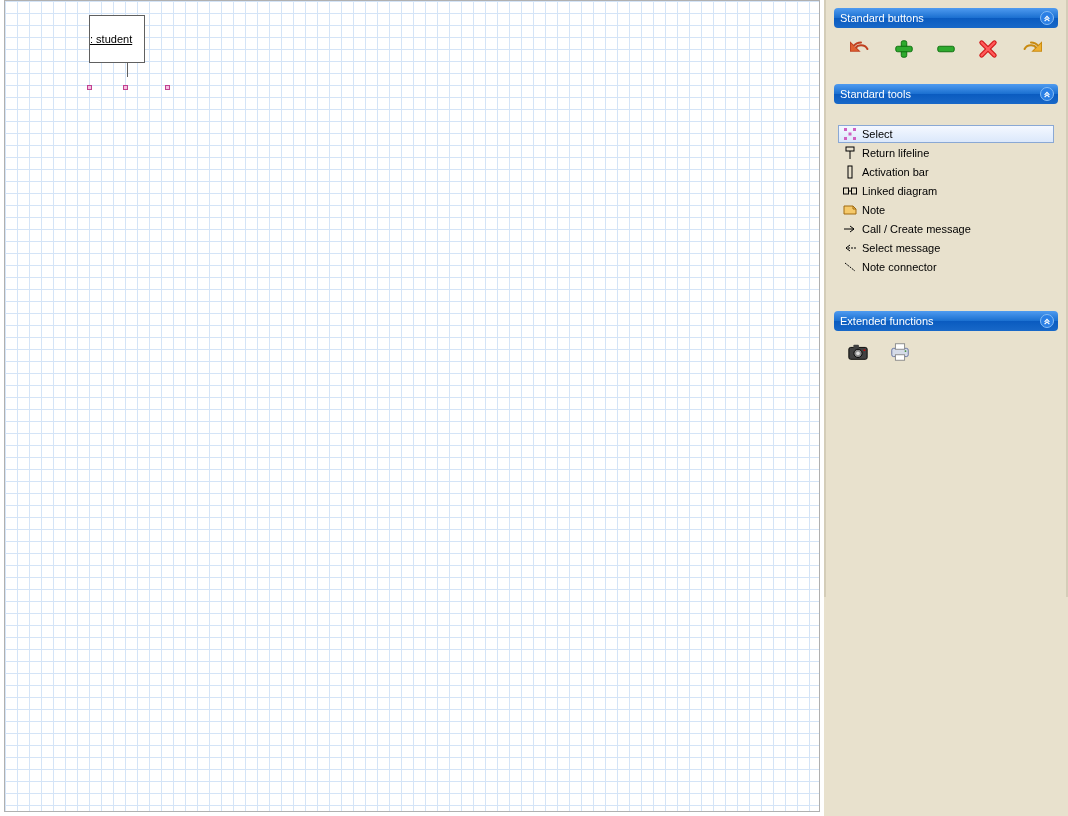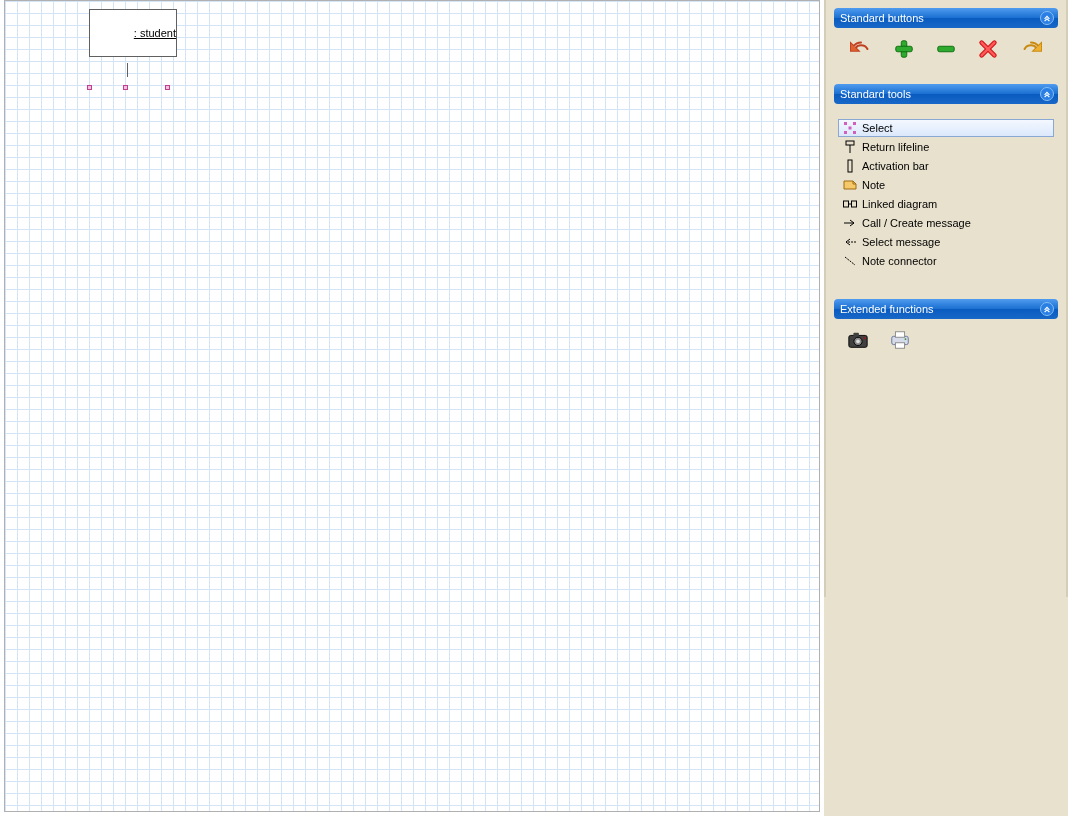--- a/index.html
+++ b/index.html
@@ -31,28 +31,28 @@
       linear-gradient(#d4e4f7 1px, transparent 1px),
       linear-gradient(90deg, #d4e4f7 1px, transparent 1px);
     background-size: 12px 12px;
     border: 1px solid #b0b0b0;
     overflow: hidden;
   }
   
   .obj-box {
     position: absolute;
     left: 84px;
-    top: 8px;
-    width: 88px;
+    top: 14px;
+    width: 56px;
     height: 48px;
     background: #fff;
     border: 1px solid #606060;
     display: flex;
     align-items: center;
-    justify-content: flex-end;
+    justify-content: flex-start;
   }
   .obj-label {
     text-decoration: underline;
     font-size: 11px;
   }
   .selection-handle {
     position: absolute;
     width: 5px;
     height: 5px;
     background: #f5c0e0;
@@ -99,21 +99,21 @@
     border-radius: 50%;
     background: #2a7fe5;
     border: 1px solid #86bdf5;
     display: flex;
     align-items: center;
     justify-content: center;
   }
   .collapse-btn svg { width: 8px; height: 8px; }
   .panel-body {
     background: #e8e1cd;
-    padding: 14px 2px;
+    padding: 20px 2px;
   }
   
   .std-btn-row {
     display: flex;
     justify-content: space-around;
     align-items: center;
     padding: 8px 6px;
   }
   .icon-btn {
     width: 28px;
@@ -257,36 +257,36 @@
           <svg viewBox="0 0 14 14">
               <rect x="5" y="1" width="4" height="12" fill="none" stroke="#000"></rect>
             </svg>
         </span>
         <span>Activation bar</span>
       </div>
 
       <div class="tool-item">
         <span class="tool-icon">
           <svg viewBox="0 0 14 14">
-              <path d="M1 3 L10 3 L13 6 L13 11 L1 11 Z" fill="#f5c96a" stroke="#a06a10"></path>
-              <path d="M10 3 L10 6 L13 6" fill="none" stroke="#a06a10"></path>
-            </svg>
-        </span>
-        <span>Note</span>
-      </div>
-
-      <div class="tool-item">
-        <span class="tool-icon">
-          <svg viewBox="0 0 14 14">
               <rect x="0.5" y="4" width="5" height="6" fill="none" stroke="#000"></rect>
               <rect x="8.5" y="4" width="5" height="6" fill="none" stroke="#000"></rect>
               <line x1="5.5" y1="7" x2="8.5" y2="7" stroke="#000"></line>
             </svg>
         </span>
         <span>Linked diagram</span>
+      </div>
+
+      <div class="tool-item">
+        <span class="tool-icon">
+          <svg viewBox="0 0 14 14">
+              <path d="M1 3 L10 3 L13 6 L13 11 L1 11 Z" fill="#f5c96a" stroke="#a06a10"></path>
+              <path d="M10 3 L10 6 L13 6" fill="none" stroke="#a06a10"></path>
+            </svg>
+        </span>
+        <span>Note</span>
       </div>
 
       <div class="tool-item">
         <span class="tool-icon">
           <svg viewBox="0 0 14 14">
               <line x1="1" y1="7" x2="11" y2="7" stroke="#000"></line>
               <path d="M11 7 L7 4 M11 7 L7 10" stroke="#000" fill="none"></path>
             </svg>
         </span>
         <span>Call / Create message</span>

